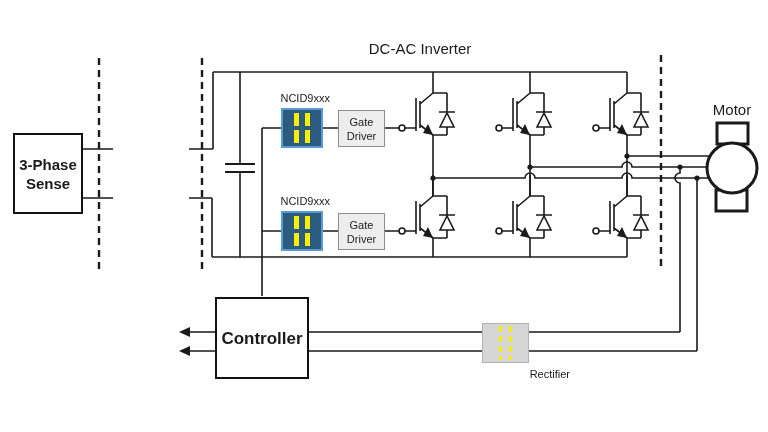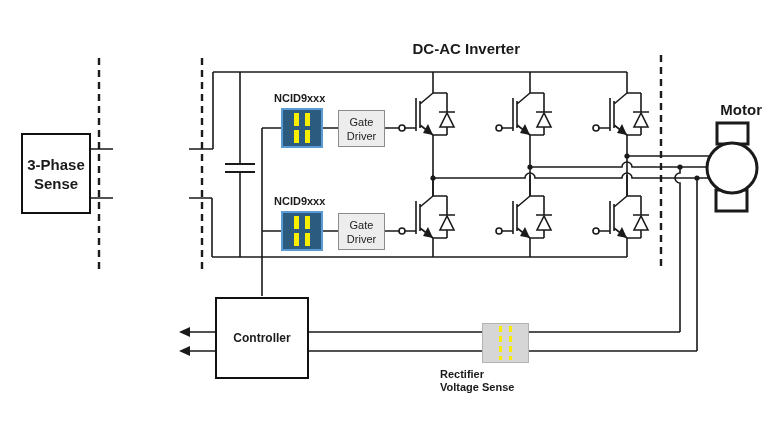--- a/index.html
+++ b/index.html
@@ -27,21 +27,21 @@
   .open{fill:#fff;stroke:var(--wire);stroke-width:1.6;}
   .solid{fill:var(--wire);stroke:none;}
   .motorshape{fill:#fff;stroke:var(--wire);stroke-width:3;}
 
   .abs{position:absolute;box-sizing:border-box;}
   .blackbox{
     border:2.5px solid #111;background:#fff;display:flex;flex-direction:column;
     align-items:center;justify-content:center;text-align:center;
     font-weight:bold;font-size:15px;line-height:19px;
   }
-  .controllerbox{font-weight:600;font-size:12px;}
+  .controllerbox{font-weight:600;font-size:17px;}
   .ncid{
     background:var(--isolator-blue);border:2px solid var(--isolator-border);
     display:flex;align-items:center;justify-content:center;gap:6px;
   }
   .ncid .stripe{
     width:5px;height:30px;
     background:linear-gradient(to bottom,var(--stripe-yellow) 0 42%,transparent 42% 56%,var(--stripe-yellow) 56% 100%);
   }
   .gatedriver{
     background:var(--driver-gray);border:1.5px solid var(--driver-border);
@@ -49,22 +49,22 @@
     font-size:11px;line-height:14px;color:#222;
   }
   .sensebox{
     background:var(--sense-gray);border:1px solid var(--sense-border);
     display:flex;align-items:center;justify-content:center;gap:7px;
   }
   .sensebox .stripe{
     width:3px;height:34px;
     background:repeating-linear-gradient(to bottom,var(--stripe-yellow) 0 6px,transparent 6px 10px);
   }
-  .caption{font-weight:bold;font-size:11px;line-height:13px;text-align:left;}
-  .bigcaption{font-weight:bold;font-size:15px;text-align:right;}
+  .caption{font-weight:normal;font-size:11px;line-height:13px;text-align:right;}
+  .bigcaption{font-weight:normal;font-size:15px;text-align:center;}
 </style>
 </head>
 <body>
 
 <div class="stage">
 
   <svg width="768" height="432" viewBox="0 0 768 432">
     <defs>
       <g id="igbt-cell">
 
@@ -132,21 +132,21 @@
 
     <g>
       <rect class="motorshape" x="717" y="123" width="31" height="21"></rect>
       <rect class="motorshape" x="716" y="190" width="31" height="21"></rect>
       <circle class="motorshape" cx="732" cy="168" r="25"></circle>
     </g>
   </svg>
 
   <div class="abs bigcaption" style="left:320px;top:40px;width:200px;">DC-AC Inverter</div>
 
-  <div class="abs blackbox" style="left:21px;top:133px;width:70px;height:81px;">
+  <div class="abs blackbox" style="left:13px;top:133px;width:70px;height:81px;">
     <span>3-Phase</span>
     <span>Sense</span>
   </div>
 
 
   <div class="abs caption" style="left:274px;top:92px;width:56px;">NCID9xxx</div>
   <div class="abs ncid" style="left:281px;top:108px;width:42px;height:40px;">
     <span class="stripe"></span>
     <span class="stripe"></span>
   </div>
@@ -170,18 +170,17 @@
   <div class="abs blackbox controllerbox" style="left:215px;top:297px;width:94px;height:82px;">
     <span>Controller</span>
   </div>
 
   <div class="abs sensebox" style="left:482px;top:323px;width:47px;height:40px;">
     <span class="stripe"></span>
     <span class="stripe"></span>
   </div>
   <div class="abs caption" style="left:440px;top:368px;width:130px;">
     <div>Rectifier</div>
-    <div>Voltage Sense</div>
   </div>
 
   <div class="abs bigcaption" style="left:702px;top:101px;width:60px;">Motor</div>
 
 </div>
 
 </body></html>

